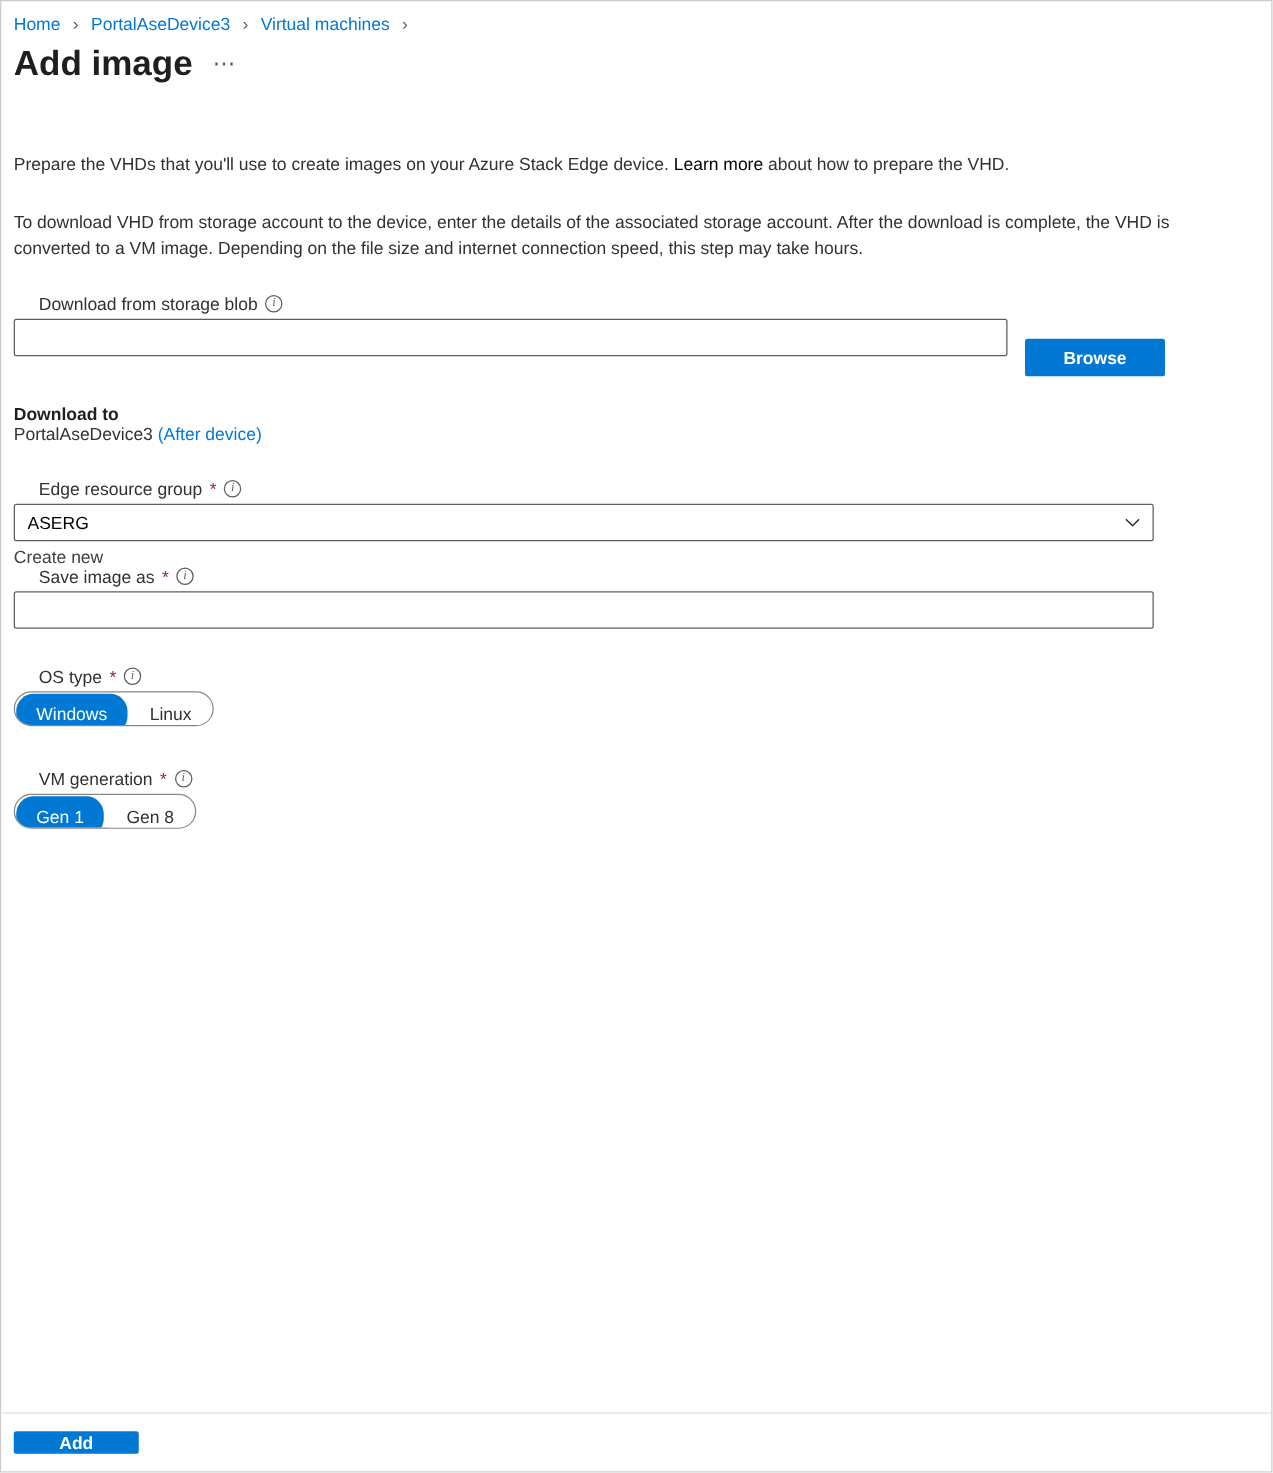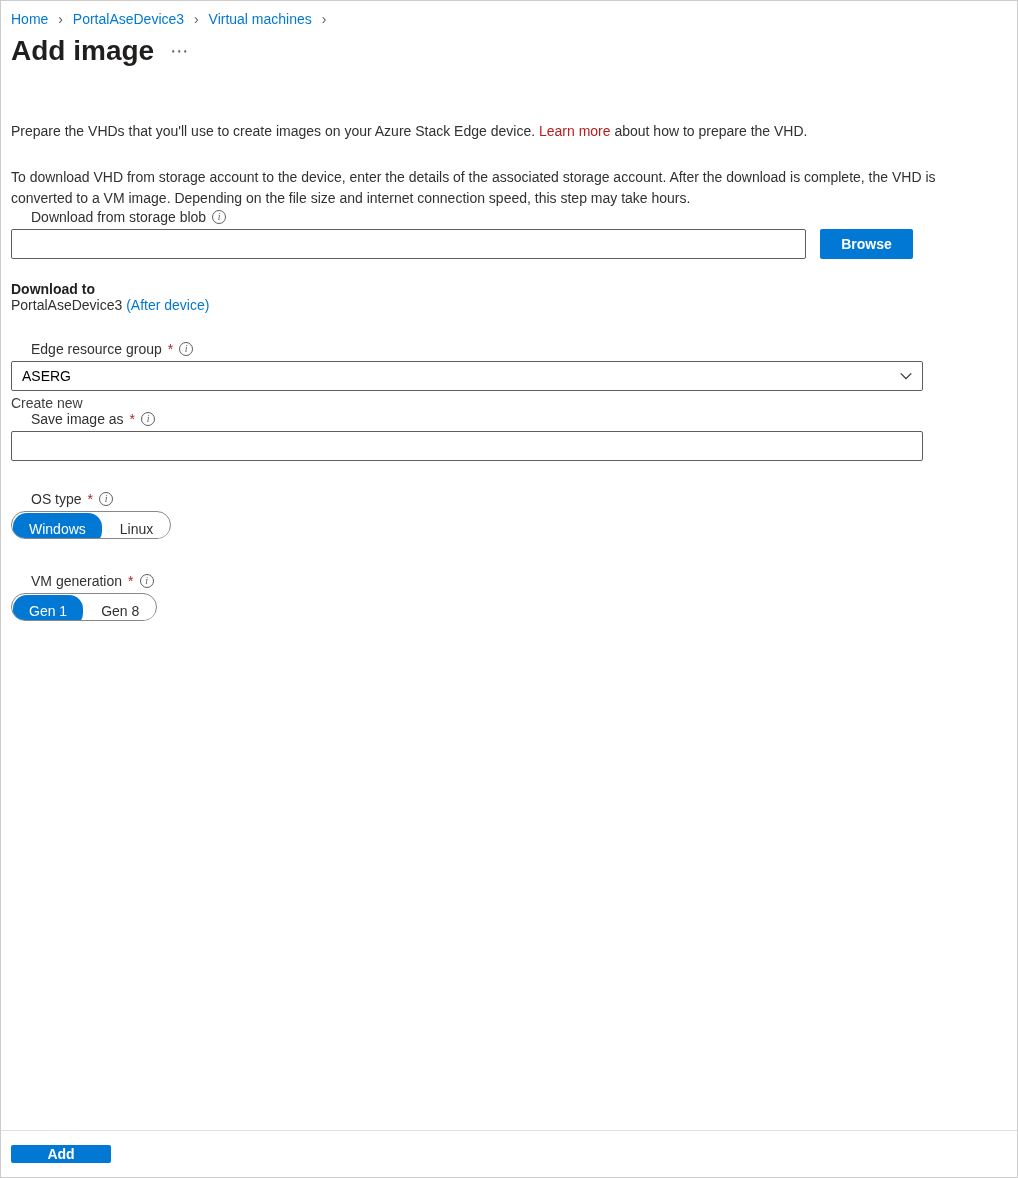--- a/index.html
+++ b/index.html
@@ -51,25 +51,26 @@
       cursor: pointer;
       line-height: 1;
       letter-spacing: 1px;
     }
     .desc1 {
       font-size: 14px;
       color: #323130;
       line-height: 1.45;
       margin-bottom: 26px;
     }
-    .desc1 a { color: #b91c1c; text-decoration: none; text-align: center; }
+    .desc1 a { color: #000000; text-decoration: none; text-align: center; }
     .desc2 {
       font-size: 14px;
       color: #323130;
       line-height: 1.5;
+      margin-bottom: 26px;
       max-width: 960px;
     }
     .field-label {
       font-size: 14px;
       color: #323130;
       margin-bottom: 4px;
       display: flex;
       align-items: center;
       gap: 6px;
       margin-left: 20px;
@@ -97,30 +98,31 @@
       flex: 1;
       max-width: 795px;
       height: 30px;
       border: 1px solid #605e5c;
       border-radius: 2px;
       padding: 0 8px;
       font-size: 14px;
       font-family: inherit;
     }
     .browse-btn {
-      width: 93px;
+      width: 112px;
       height: 30px;
       background: #0078d4;
       color: #fff;
       border: none;
       border-radius: 2px;
       font-size: 14px;
       font-weight: 600;
       cursor: pointer;
       font-family: inherit;
+      margin-top: 16px;
     }
     .download-to-heading {
       font-weight: 600;
       color: #201f1e;
       margin-bottom: 0;
     }
     .download-to-value {
       color: #323130;
       margin-bottom: 28px;
     }

